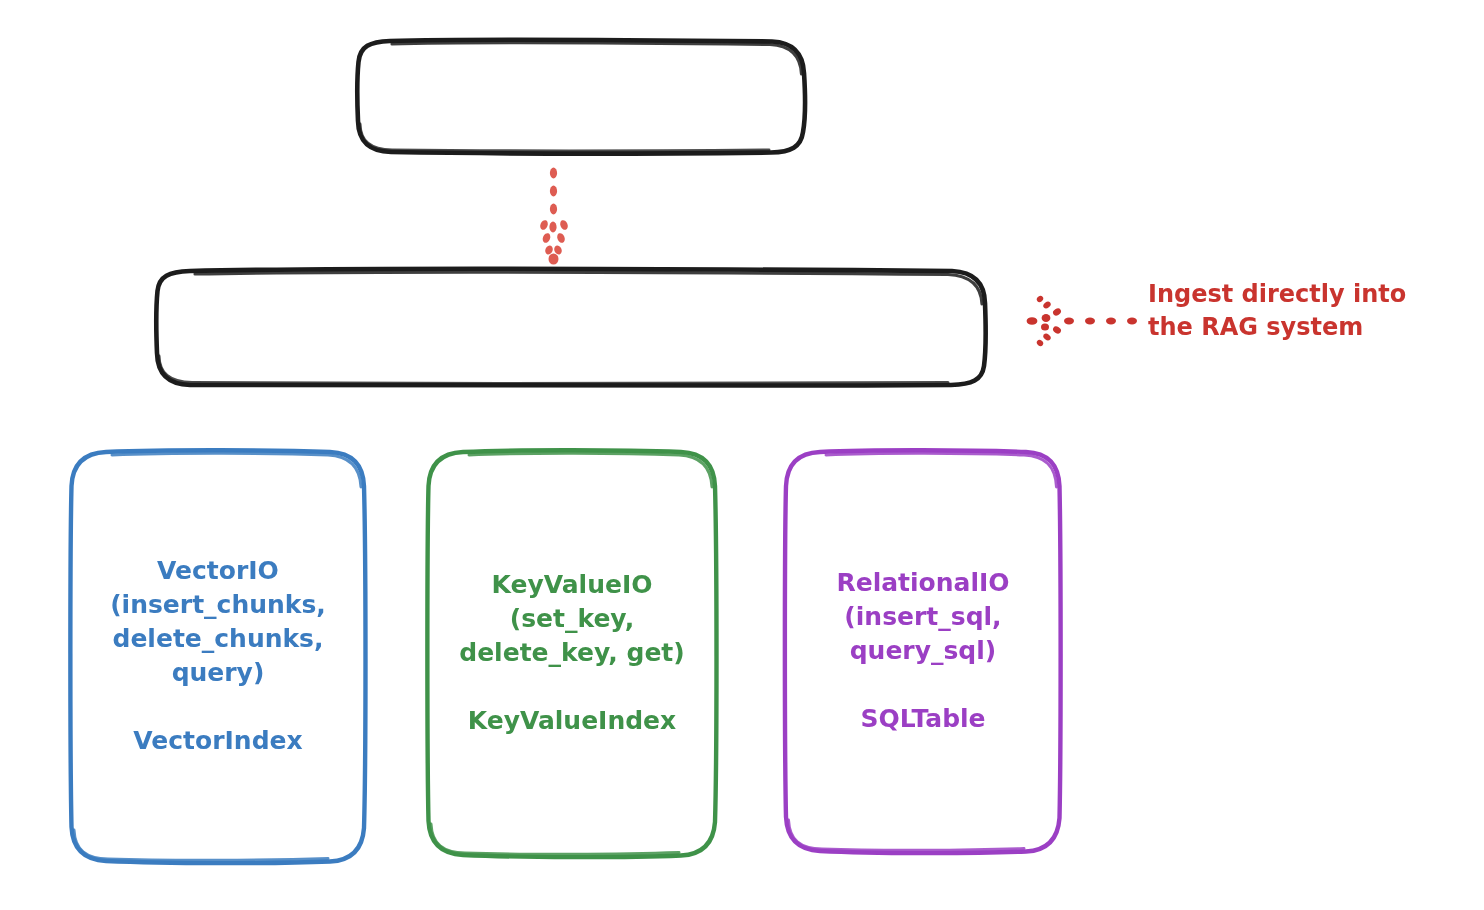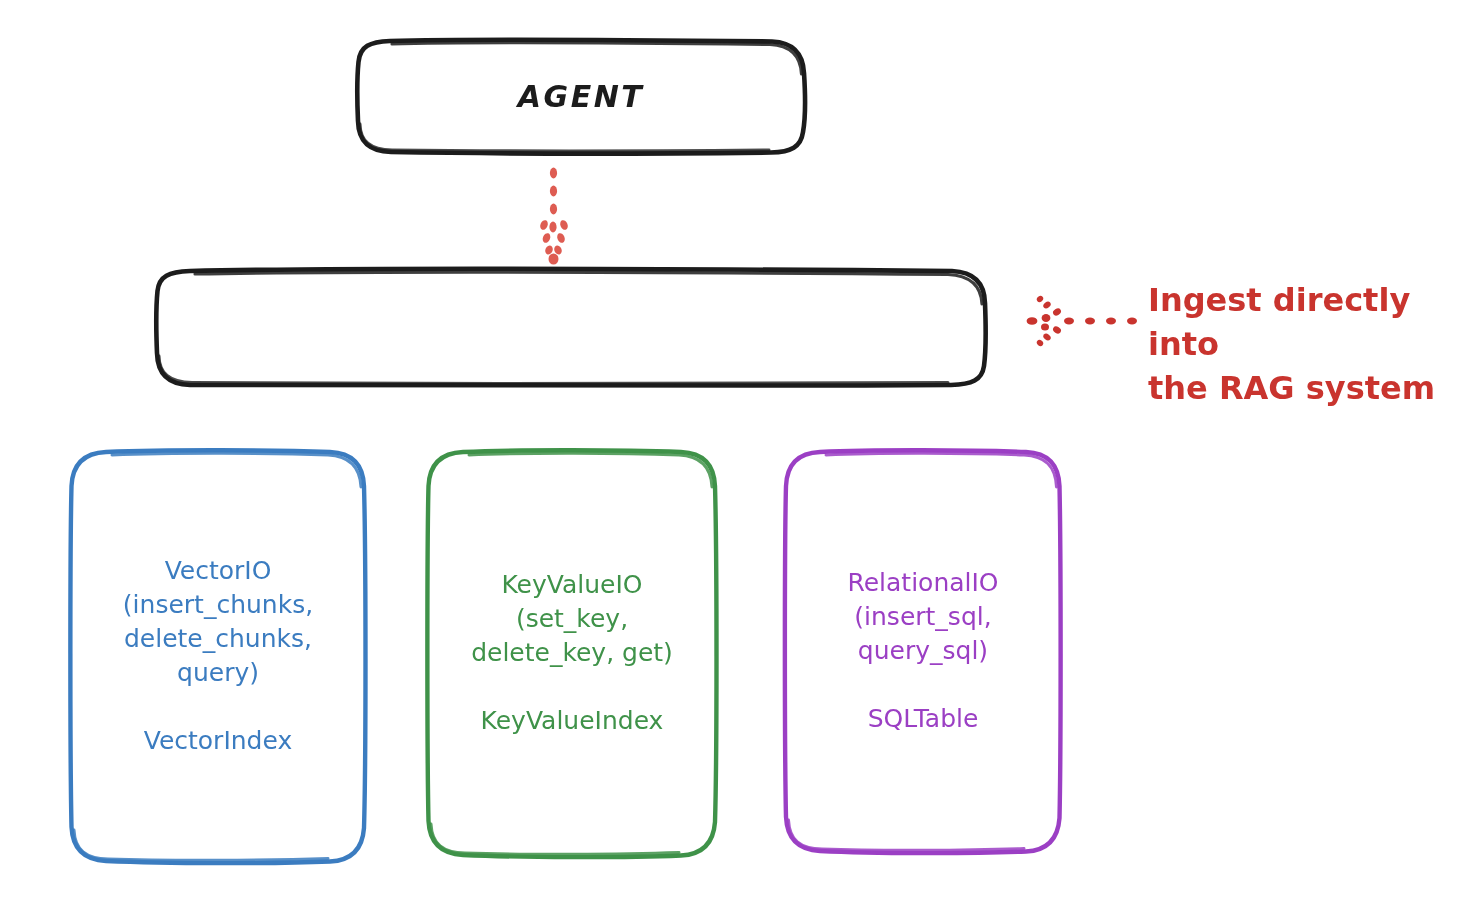--- a/index.html
+++ b/index.html
@@ -86,36 +86,36 @@
   }
   #relational-node {
     left: 786px;
     top: 450px;
     width: 274px;
     height: 402px;
   }
   .store-label {
     font-family: "DejaVu Sans", sans-serif;
     font-size: 25px;
-    font-weight: 400;
+    font-weight: 700;
     line-height: 1.36;
     white-space: pre-line;
   }
   #vector-label { color: #3b7cc0; }
   #keyvalue-label { color: #3f9249; }
   #relational-label { color: #9b3fc4; }
 
   
   #annotation-text {
     position: absolute;
     left: 1148px;
     top: 278px;
     width: 330px;
     font-family: "DejaVu Sans", sans-serif;
-    font-size: 32px;
+    font-size: 24px;
     font-weight: 700;
     line-height: 1.38;
     color: #c9342e;
     white-space: pre-line;
     text-align: left;
   }
 </style>
 </head>
 <body>
 
@@ -228,23 +228,20 @@
                C 798 850, 787 839, 786 817
                C 784.5 752, 784.5 541, 786 486
                C 787 464, 798 453, 820 452 Z" fill="#ffffff" stroke="#9b3fc4" stroke-width="4.4" stroke-linecap="round" stroke-linejoin="round"></path>
       <path d="M 826 455 C 880 452.5, 968 453, 1024 455
                C 1045 456, 1055.5 466, 1056.5 487" fill="none" stroke="#9b3fc4" stroke-width="3.0" stroke-linecap="round" opacity="0.85"></path>
       <path d="M 788.5 820 C 789.5 840, 800 848.5, 822 849
                C 878 851, 968 850.5, 1024 848.5" fill="none" stroke="#9b3fc4" stroke-width="3.0" stroke-linecap="round" opacity="0.85"></path>
     </g>
   </svg>
 
-  <div class="node" id="agent-node">
-    <span class="node-label" id="agent-label">AGENT</span>
-  </div>
 
 
   <div class="node" id="vector-node">
     <span class="node-label store-label" id="vector-label">VectorIO
 (insert_chunks,
 delete_chunks,
 query)
 
 VectorIndex</span>
   </div>

